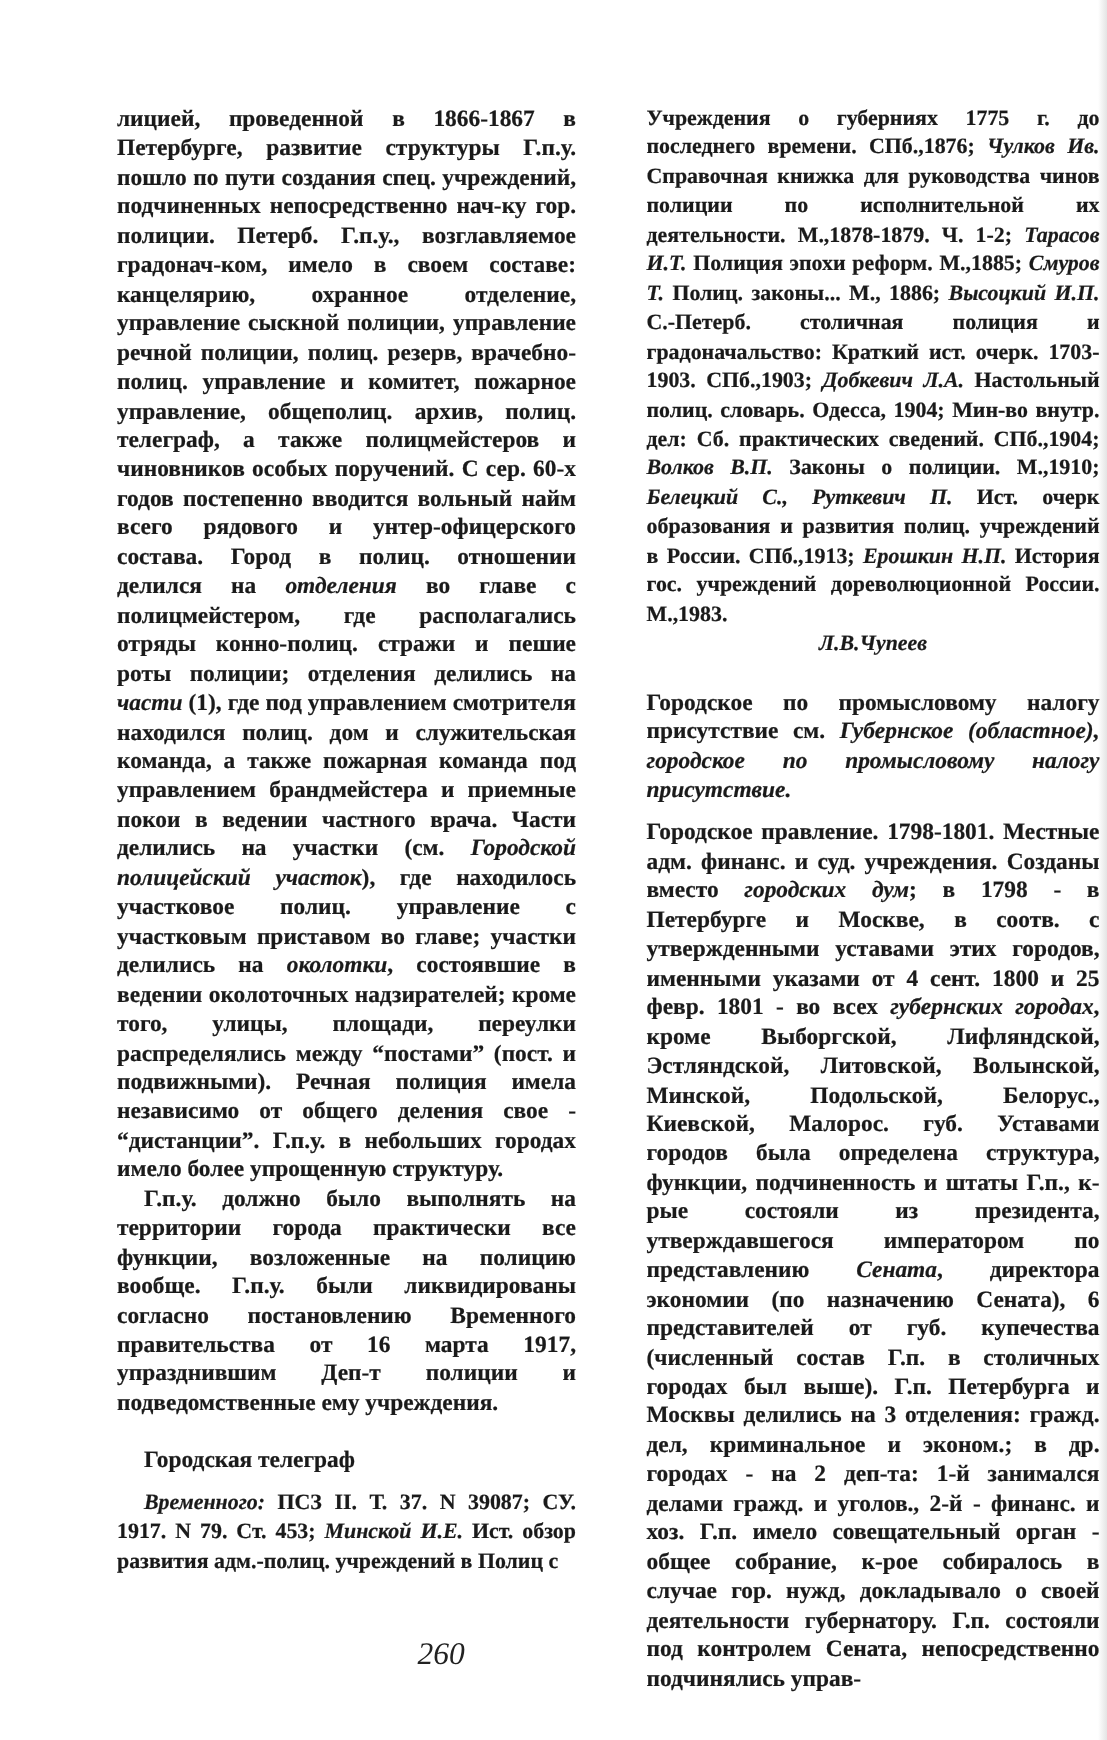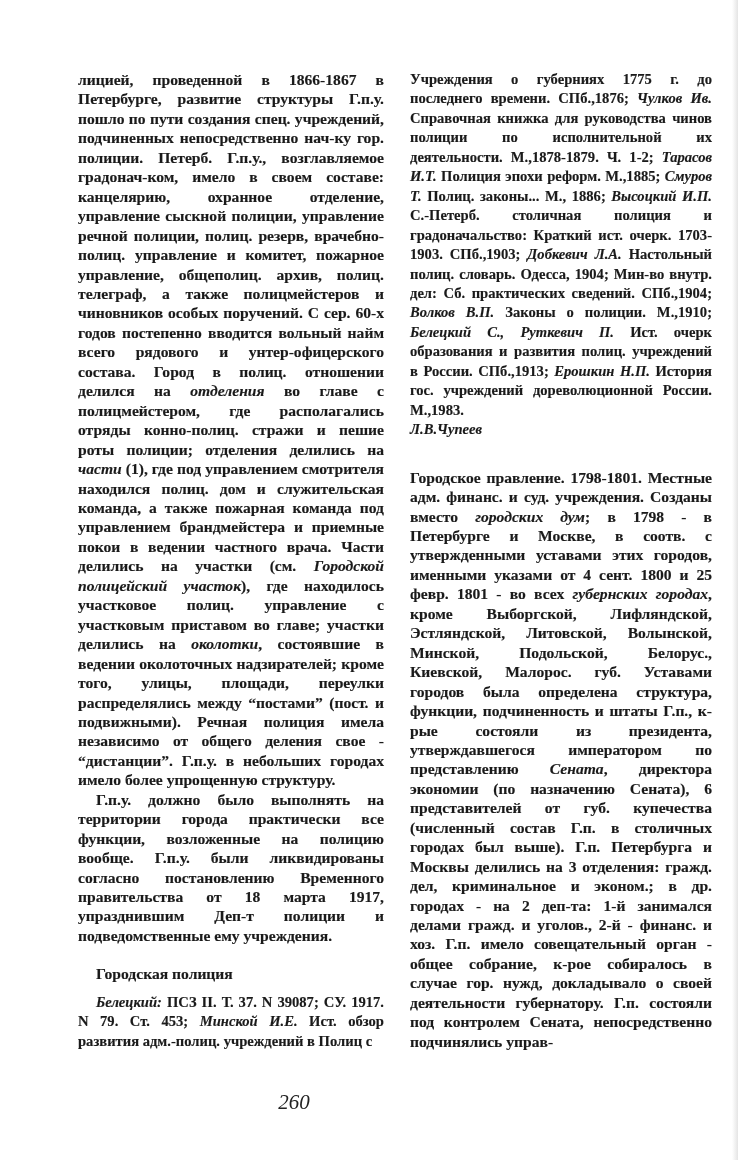--- a/index.html
+++ b/index.html
@@ -6,48 +6,49 @@
   body {
     width: 738px; height: 1160px; background: #ffffff; position: relative; overflow: hidden;
     font-family: "Liberation Serif", "DejaVu Serif", serif;
     color: #1a1a1a;
   }
   .edge { position: absolute; right: 0; top: 0; width: 6px; height: 1160px;
     background: linear-gradient(to right, #ffffff, #e4e4e4); }
   .col { position: absolute; top: 70px; font-size: 15.6px; line-height: 19.45px;
     text-align: justify; font-weight: 600; -webkit-text-stroke: 0.15px #222; }
   .col.left { left: 78px; width: 306px; }
-  .col.right { left: 410px; width: 302px; }
+  .col.right { left: 431px; width: 302px; }
   p { margin: 0; }
   .indent { text-indent: 18px; }
   .it { font-style: italic; }
   .b { font-weight: 800; }
   .gap { height: 19px; }
   .gap-sm { height: 9px; }
-  .author { text-align: left; font-style: italic; }
+  .author { text-align: center; font-style: italic; }
   .syn { padding-left: 18px; text-align: left; }
   .src { font-size: 14.6px; line-height: 19.45px; }
   .pageno { position: absolute; top: 1090px; left: 0; width: 588px; text-align: center;
     font-style: italic; font-size: 21px; font-family: "Liberation Serif", serif; color: #222; }
 </style>
 </head>
 <body>
 
 <div class="edge"></div>
 
 <div class="col left" lang="ru" style="hyphens:auto;">
   <p class="para"><span>лицией, проведенной в 1866-1867 в Петербурге, развитие структуры Г.п.у. пошло по пути создания спец. учреждений, подчиненных непосредственно нач-ку гор. полиции. Петерб. Г.п.у., возглавляемое градонач-ком, имело в своем составе: канцелярию, охранное отделение, управление сыскной полиции, управление речной полиции, полиц. резерв, врачебно-полиц. управление и комитет, пожарное управление, общеполиц. архив, полиц. телеграф, а также полицмейстеров и чиновников особых поручений. С сер. 60-х годов постепенно вводится вольный найм всего рядового и унтер-офицерского состава. Город в полиц. отношении делился на </span><span class="it">отделения</span><span> во главе с полицмейстером, где располагались отряды конно-полиц. стражи и пешие роты полиции; отделения делились на </span><span class="it">части</span><span> (1), где под управлением смотрителя находился полиц. дом и служительская команда, а также пожарная команда под управлением брандмейстера и приемные покои в ведении частного врача. Части делились на участки (см. </span><span class="it">Городской полицейский участок</span><span>), где находилось участковое полиц. управление с участковым приставом во главе; участки делились на </span><span class="it">околотки</span><span>, состоявшие в ведении околоточных надзирателей; кроме того, улицы, площади, переулки распределялись между “постами” (пост. и подвижными). Речная полиция имела независимо от общего деления свое - “дистанции”. Г.п.у. в небольших городах имело более упрощенную структуру.</span></p>
-  <p class="indent">Г.п.у. должно было выполнять на территории города практически все функции, возложенные на полицию вообще. Г.п.у. были ликвидированы согласно постановлению Временного правительства от 18 марта 1917, упразднившим Деп-т полиции и подведомственные ему учреждения.</p>
+  <p class="indent">Г.п.у. должно было выполнять на территории города практически все функции, возложенные на полицию вообще. Г.п.у. были ликвидированы согласно постановлению Временного правительства от 16 марта 1917, упразднившим Деп-т полиции и подведомственные ему учреждения.</p>
   <div class="gap"></div>
-  <p class="syn b">Городская полиция</p>
+  <p class="syn b">Городская телеграф</p>
   <div class="gap-sm"></div>
-  <p class="indent src"><span class="it">Белецкий:</span><span> ПСЗ II. Т. 37. N 39087; СУ. 1917. N 79. Ст. 453; </span><span class="it">Минской И.Е.</span><span> Ист. обзор развития адм.-полиц. учреждений в Полиц с</span></p>
+  <p class="indent src"><span class="it">Временного:</span><span> ПСЗ II. Т. 37. N 39087; СУ. 1917. N 79. Ст. 453; </span><span class="it">Минской И.Е.</span><span> Ист. обзор развития адм.-полиц. учреждений в Полиц с</span></p>
 </div>
 
 <div class="col right" lang="ru" style="hyphens:auto;">
   <p class="src"><span>Учреждения о губерниях 1775 г. до последнего времени. СПб.,1876; </span><span class="it">Чулков Ив.</span><span> Справочная книжка для руководства чинов полиции по исполнительной их деятельности. М.,1878-1879. Ч. 1-2; </span><span class="it">Тарасов И.Т.</span><span> Полиция эпохи реформ. М.,1885; </span><span class="it">Смуров Т.</span><span> Полиц. законы... М., 1886; </span><span class="it">Высоцкий И.П.</span><span> С.-Петерб. столичная полиция и градоначальство: Краткий ист. очерк. 1703-1903. СПб.,1903; </span><span class="it">Добкевич Л.А.</span><span> Настольный полиц. словарь. Одесса, 1904; Мин-во внутр. дел: Сб. практических сведений. СПб.,1904; </span><span class="it">Волков В.П.</span><span> Законы о полиции. М.,1910; </span><span class="it">Белецкий С., Руткевич П.</span><span> Ист. очерк образования и развития полиц. учреждений в России. СПб.,1913; </span><span class="it">Ерошкин Н.П.</span><span> История гос. учреждений дореволюционной России. М.,1983.</span></p>
   <p class="author src">Л.В.Чупеев</p>
   <div class="gap"></div>
+  <p><span class="b">Городское по промысловому налогу присутствие</span><span> см. </span><span class="it">Губернское (областное), городское по промысловому налогу присутствие.</span></p>
   <div class="gap-sm"></div>
   <p><span class="b">Городское правление</span><span>. 1798-1801. Местные адм. финанс. и суд. учреждения. Созданы вместо </span><span class="it">городских дум</span><span>; в 1798 - в Петербурге и Москве, в соотв. с утвержденными уставами этих городов, именными указами от 4 сент. 1800 и 25 февр. 1801 - во всех </span><span class="it">губернских городах</span><span>, кроме Выборгской, Лифляндской, Эстляндской, Литовской, Волынской, Минской, Подольской, Белорус., Киевской, Малорос. губ. Уставами городов была определена структура, функции, подчиненность и штаты Г.п., к-рые состояли из президента, утверждавшегося императором по представлению </span><span class="it">Сената</span><span>, директора экономии (по назначению Сената), 6 представителей от губ. купечества (численный состав Г.п. в столичных городах был выше). Г.п. Петербурга и Москвы делились на 3 отделения: гражд. дел, криминальное и эконом.; в др. городах - на 2 деп-та: 1-й занимался делами гражд. и уголов., 2-й - финанс. и хоз. Г.п. имело совещательный орган - общее собрание, к-рое собиралось в случае гор. нужд, докладывало о своей деятельности губернатору. Г.п. состояли под контролем Сената, непосредственно подчинялись управ-</span></p>
 </div>
 
 <div class="pageno">260</div>
 
 </body></html>

